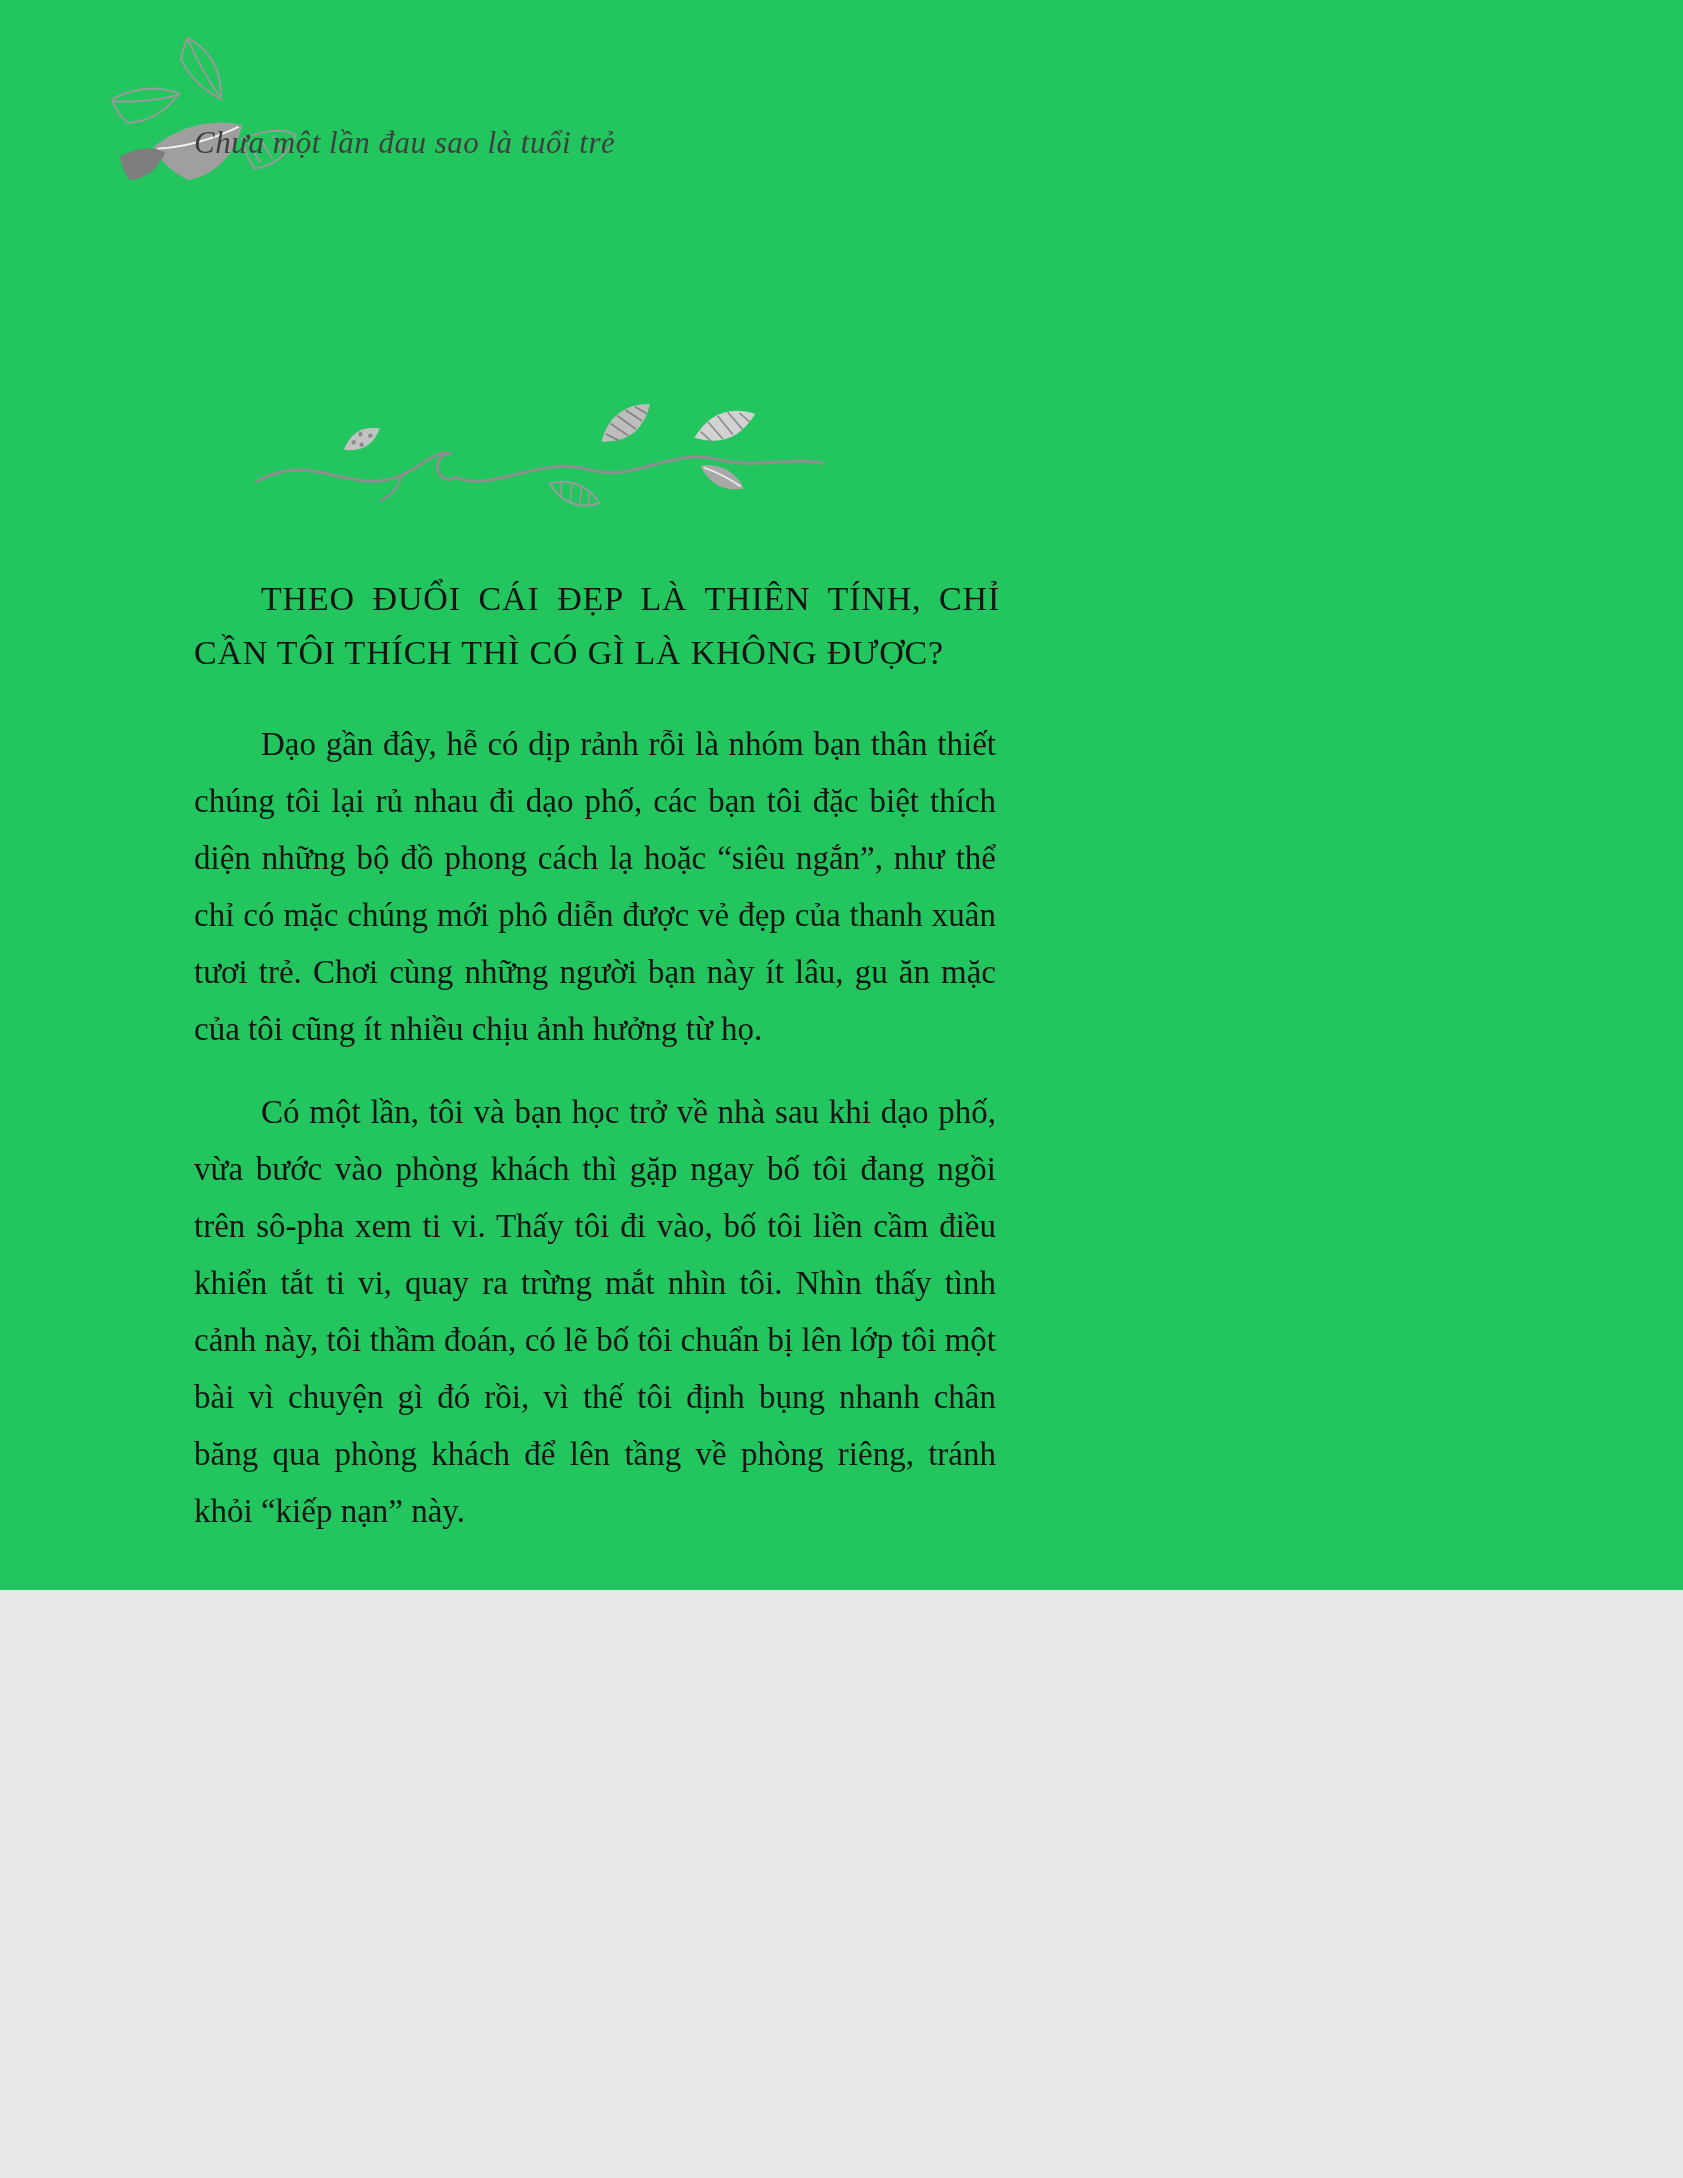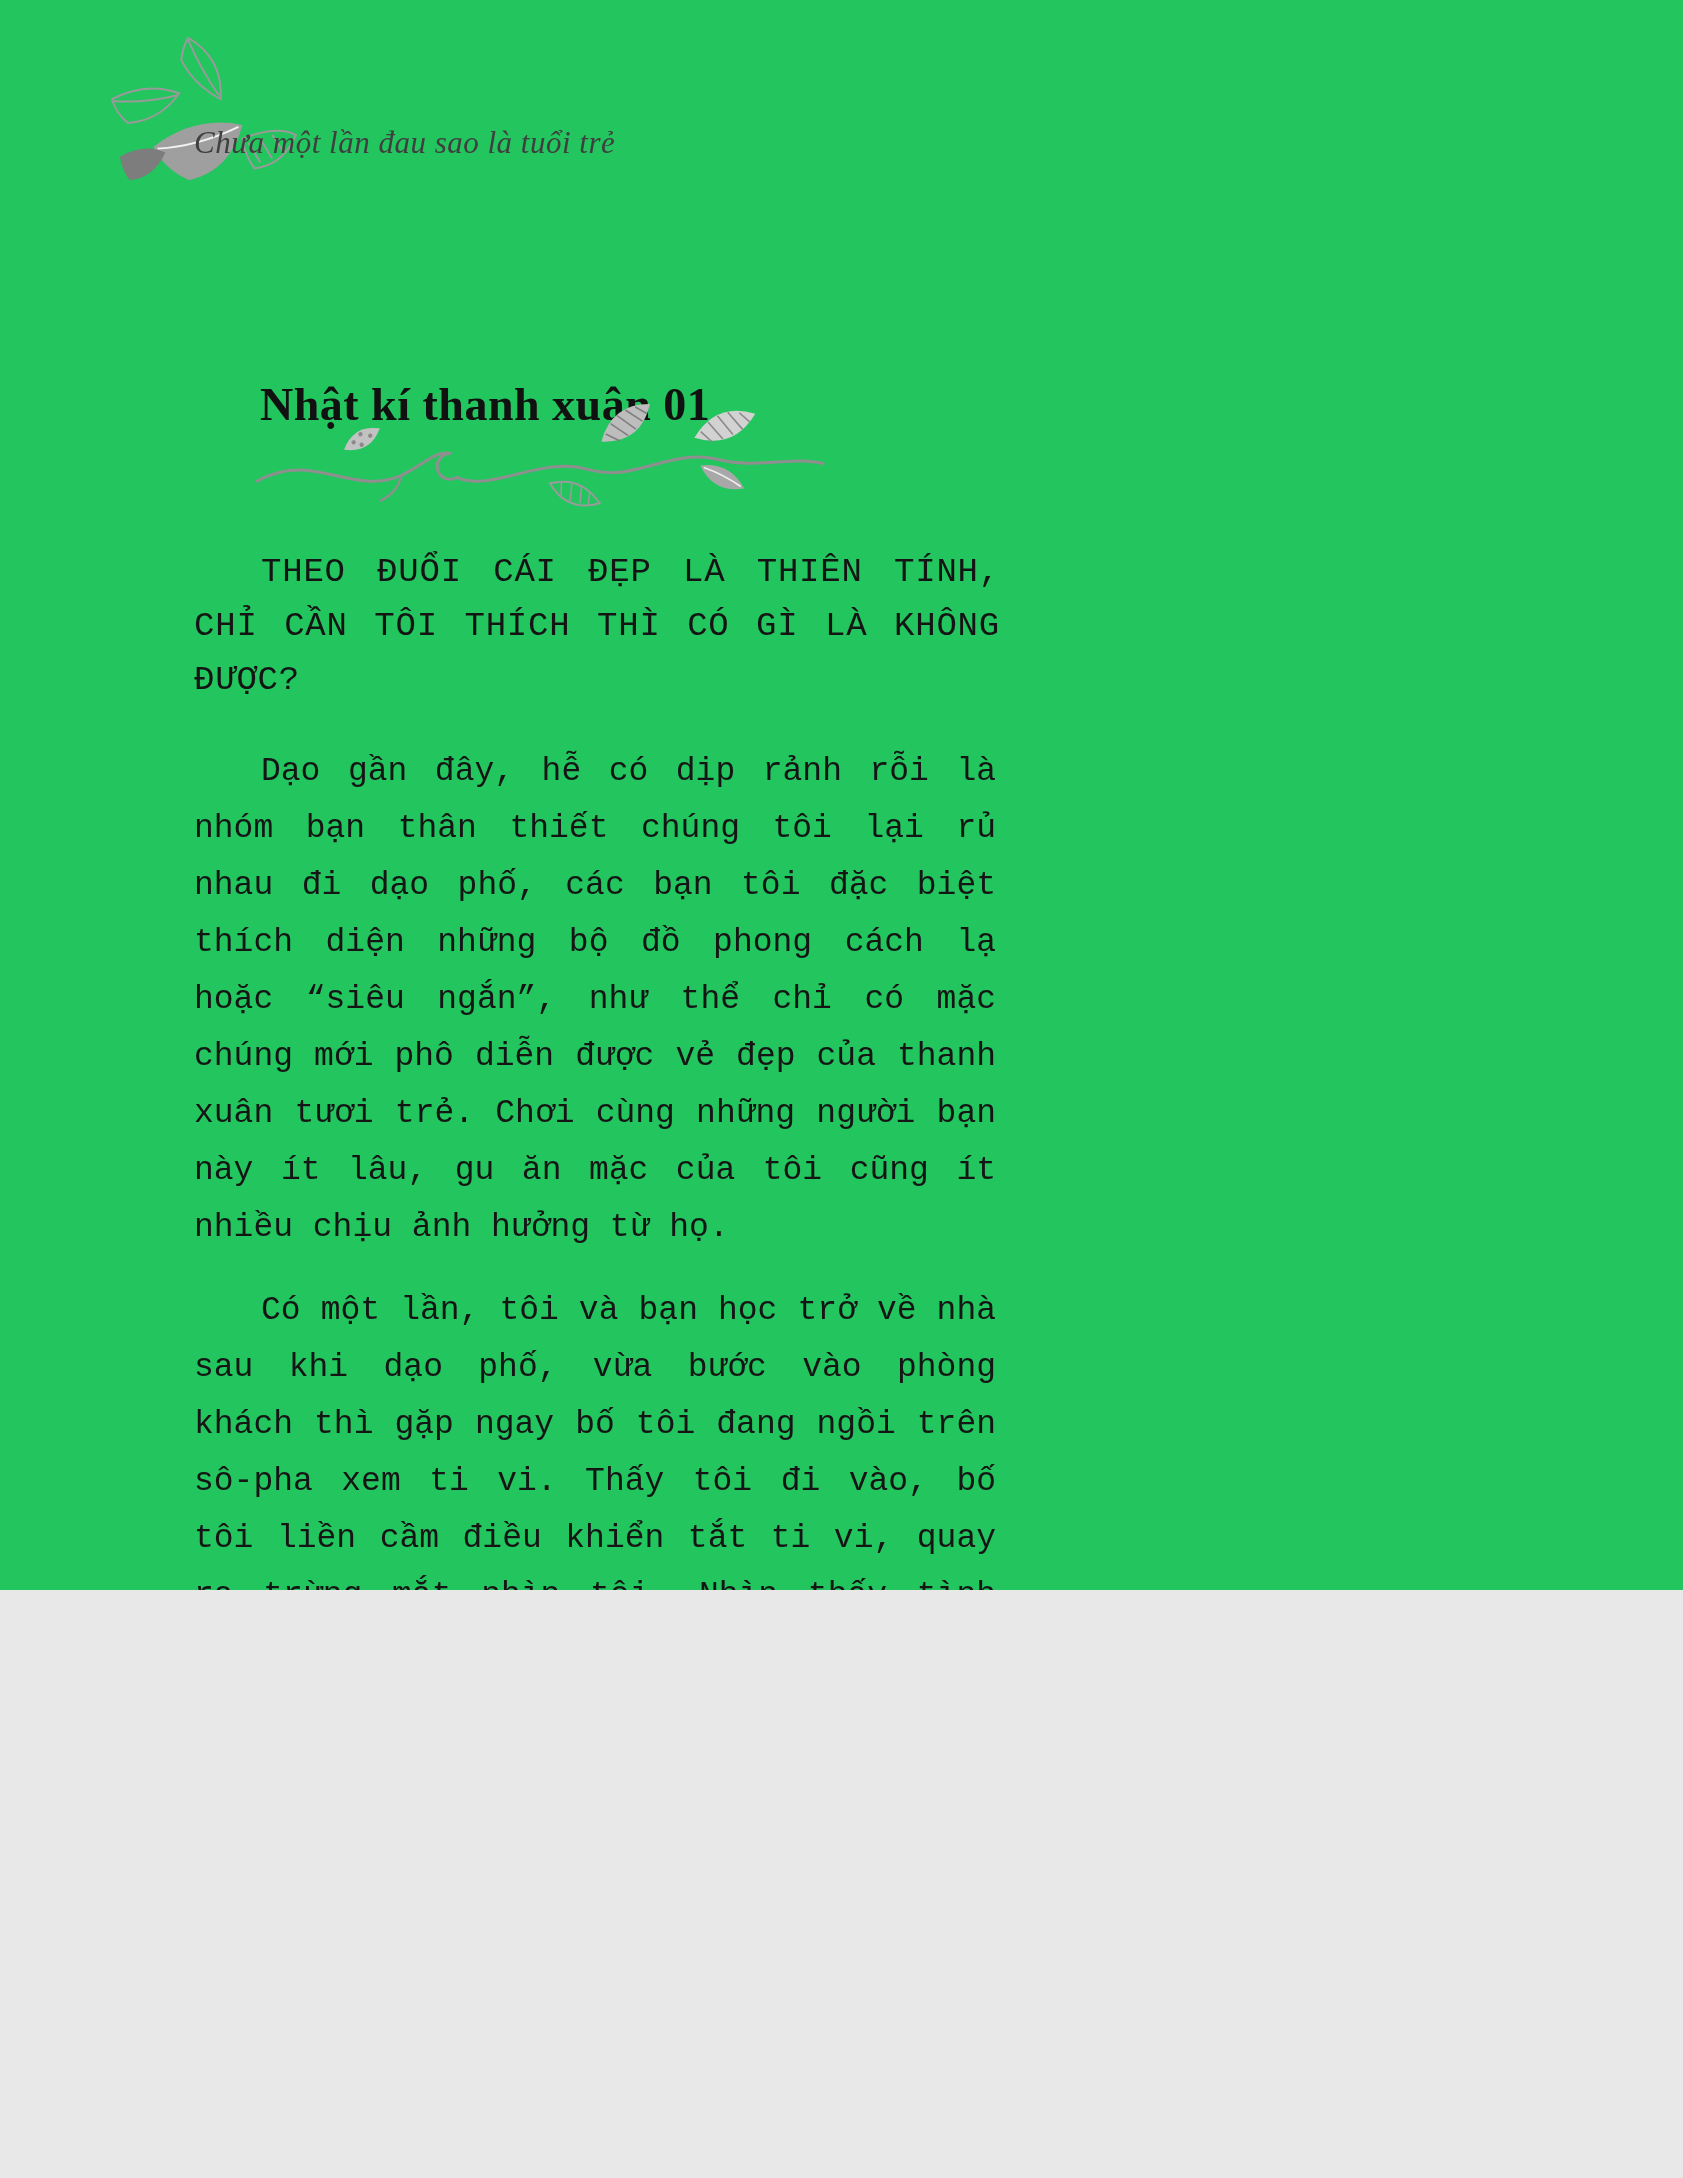--- a/index.html
+++ b/index.html
@@ -23,21 +23,21 @@
   }
   .chapter-title{
     position:absolute;left:260px;top:378px;
     font-size:46px;font-weight:700;color:#111;
     letter-spacing:0.5px;
   }
   .divider-ornament{
     position:absolute;left:253px;top:398px;width:574px;height:129px;
   }
   .content{
-    position:absolute;left:194px;top:545px;width:806px;font-family:Liberation Mono, monospace;
+    position:absolute;left:194px;top:572px;width:806px;
   }
   .section-heading{
     font-size:34px;
     line-height:54px;
     letter-spacing:0.8px;
     text-align:justify;
     text-indent:67px;
     color:#141414;
     margin:0 0 36px 0;
     font-weight:400;
@@ -73,21 +73,20 @@
     <path d="M64,120 Q104,118 146,98" stroke="#f2f2f2" stroke-width="2" fill="none"></path>
 
     <path d="M26,128 Q52,114 72,124 Q60,150 36,152 Q28,142 26,128 Z" fill="#7d7d7d"></path>
 
     <path class="leafline" d="M150,110 Q184,96 204,106 Q192,136 162,140 Q152,126 150,110 Z"></path>
     <path class="leafline" d="M156,114 L168,134 M168,110 L180,130 M180,106 L192,124"></path>
   </svg>
 
   <div class="running-header">Chưa một lần đau sao là tuổi trẻ</div>
 
-  <div class="chapter-title">Nhật kí thanh xuân 01</div>
 
   <svg class="divider-ornament" viewBox="0 0 580 130" aria-hidden="true">
 
     <path d="M4,84 C60,52 100,100 150,78 C175,66 185,52 200,56
              A13,13 0 1 0 206,80
              C240,96 290,58 338,72
              C386,86 420,50 470,62 C510,72 545,58 576,66" fill="none" stroke="#8f8f8f" stroke-width="3" stroke-linecap="round"></path>
 
     <g transform="translate(92,52) rotate(-28)">
       <path d="M0,0 Q20,-18 42,-2 Q22,16 0,0 Z" fill="#c2c2c2"></path>

